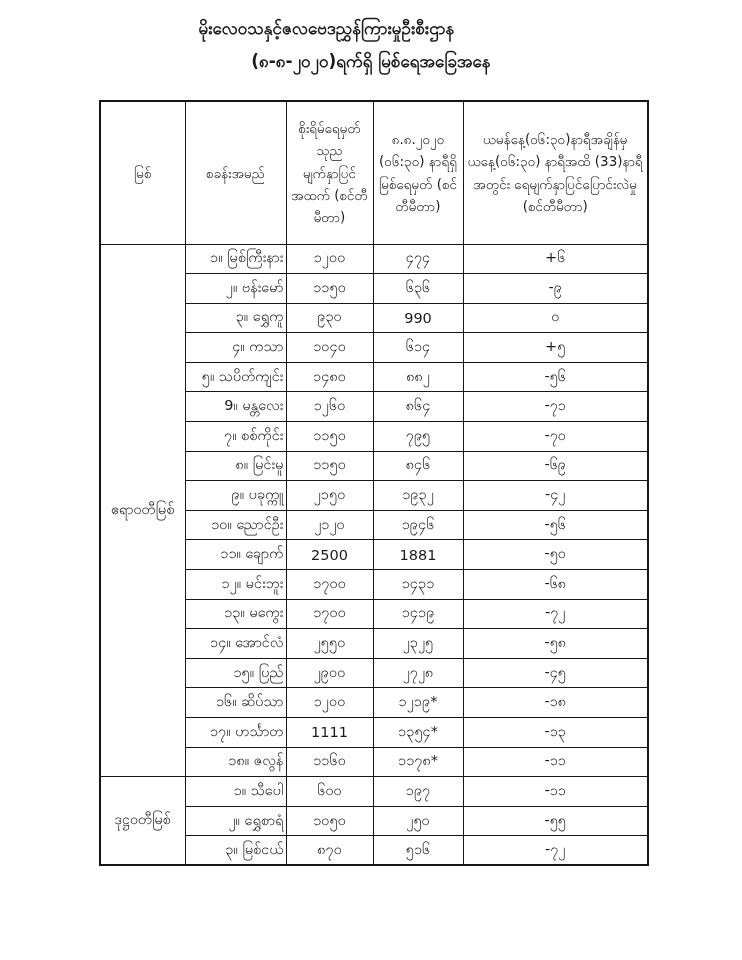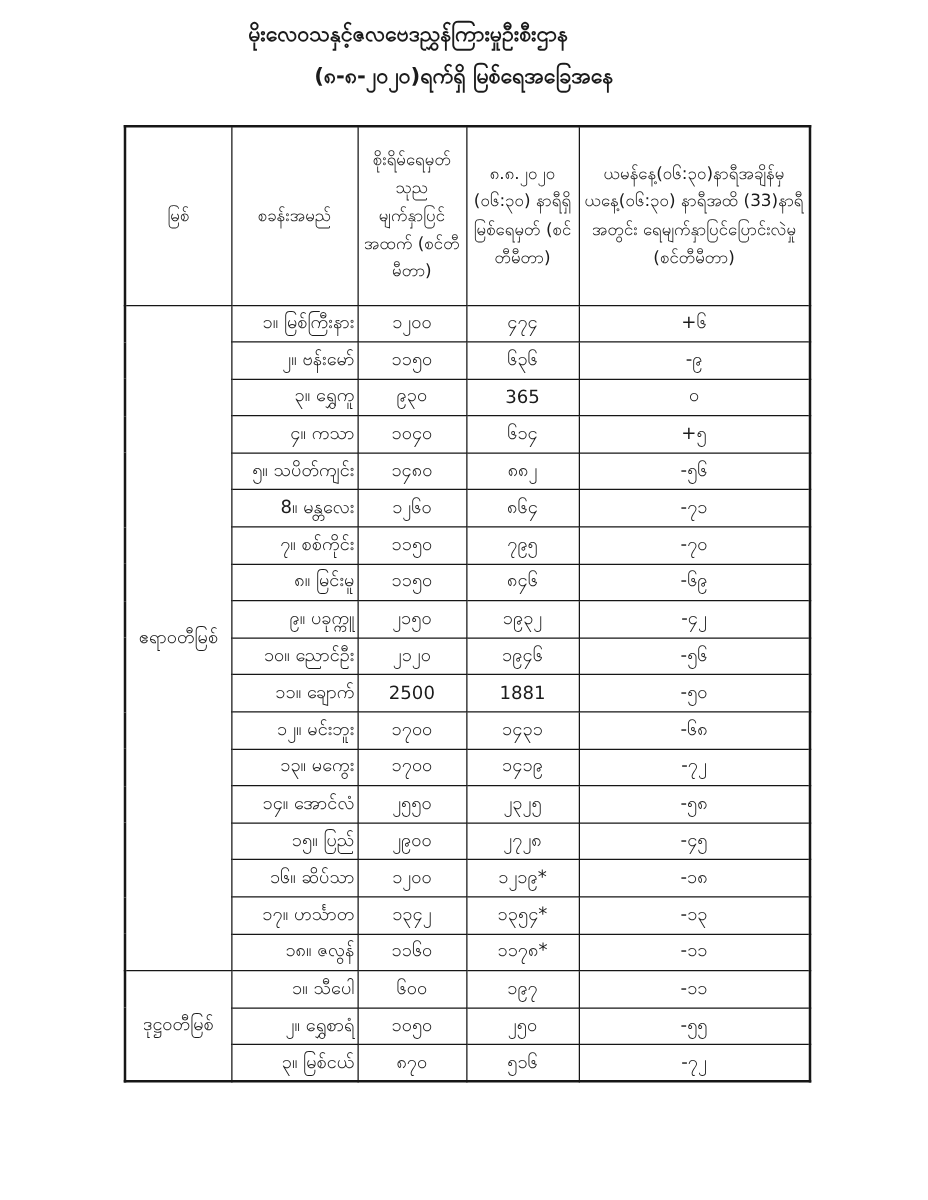--- a/index.html
+++ b/index.html
@@ -112,37 +112,37 @@
         </tr>
         <tr>
           <td class="station-cell">၂။ ဗန်းမော်</td>
           <td class="num-cell">၁၁၅၀</td>
           <td class="num-cell">၆၃၆</td>
           <td class="num-cell">-၉</td>
         </tr>
         <tr>
           <td class="station-cell">၃။ ရွှေကူ</td>
           <td class="num-cell">၉၃၀</td>
-          <td class="num-cell">365</td>
+          <td class="num-cell">990</td>
           <td class="num-cell">၀</td>
         </tr>
         <tr>
           <td class="station-cell">၄။ ကသာ</td>
           <td class="num-cell">၁၀၄၀</td>
           <td class="num-cell">၆၁၄</td>
           <td class="num-cell">+၅</td>
         </tr>
         <tr>
           <td class="station-cell">၅။ သပိတ်ကျင်း</td>
           <td class="num-cell">၁၄၈၀</td>
           <td class="num-cell">၈၈၂</td>
           <td class="num-cell">-၅၆</td>
         </tr>
         <tr>
-          <td class="station-cell">8။ မန္တလေး</td>
+          <td class="station-cell">9။ မန္တလေး</td>
           <td class="num-cell">၁၂၆၀</td>
           <td class="num-cell">၈၆၄</td>
           <td class="num-cell">-၇၁</td>
         </tr>
         <tr>
           <td class="station-cell">၇။ စစ်ကိုင်း</td>
           <td class="num-cell">၁၁၅၀</td>
           <td class="num-cell">၇၉၅</td>
           <td class="num-cell">-၇၀</td>
         </tr>
@@ -195,21 +195,21 @@
           <td class="num-cell">-၄၅</td>
         </tr>
         <tr>
           <td class="station-cell">၁၆။ ဆိပ်သာ</td>
           <td class="num-cell">၁၂၀၀</td>
           <td class="num-cell">၁၂၁၉*</td>
           <td class="num-cell">-၁၈</td>
         </tr>
         <tr>
           <td class="station-cell">၁၇။ ဟင်္သာတ</td>
-          <td class="num-cell">၁၃၄၂</td>
+          <td class="num-cell">1111</td>
           <td class="num-cell">၁၃၅၄*</td>
           <td class="num-cell">-၁၃</td>
         </tr>
         <tr>
           <td class="station-cell">၁၈။ ဇလွန်</td>
           <td class="num-cell">၁၁၆၀</td>
           <td class="num-cell">၁၁၇၈*</td>
           <td class="num-cell">-၁၁</td>
         </tr>
         <tr>

